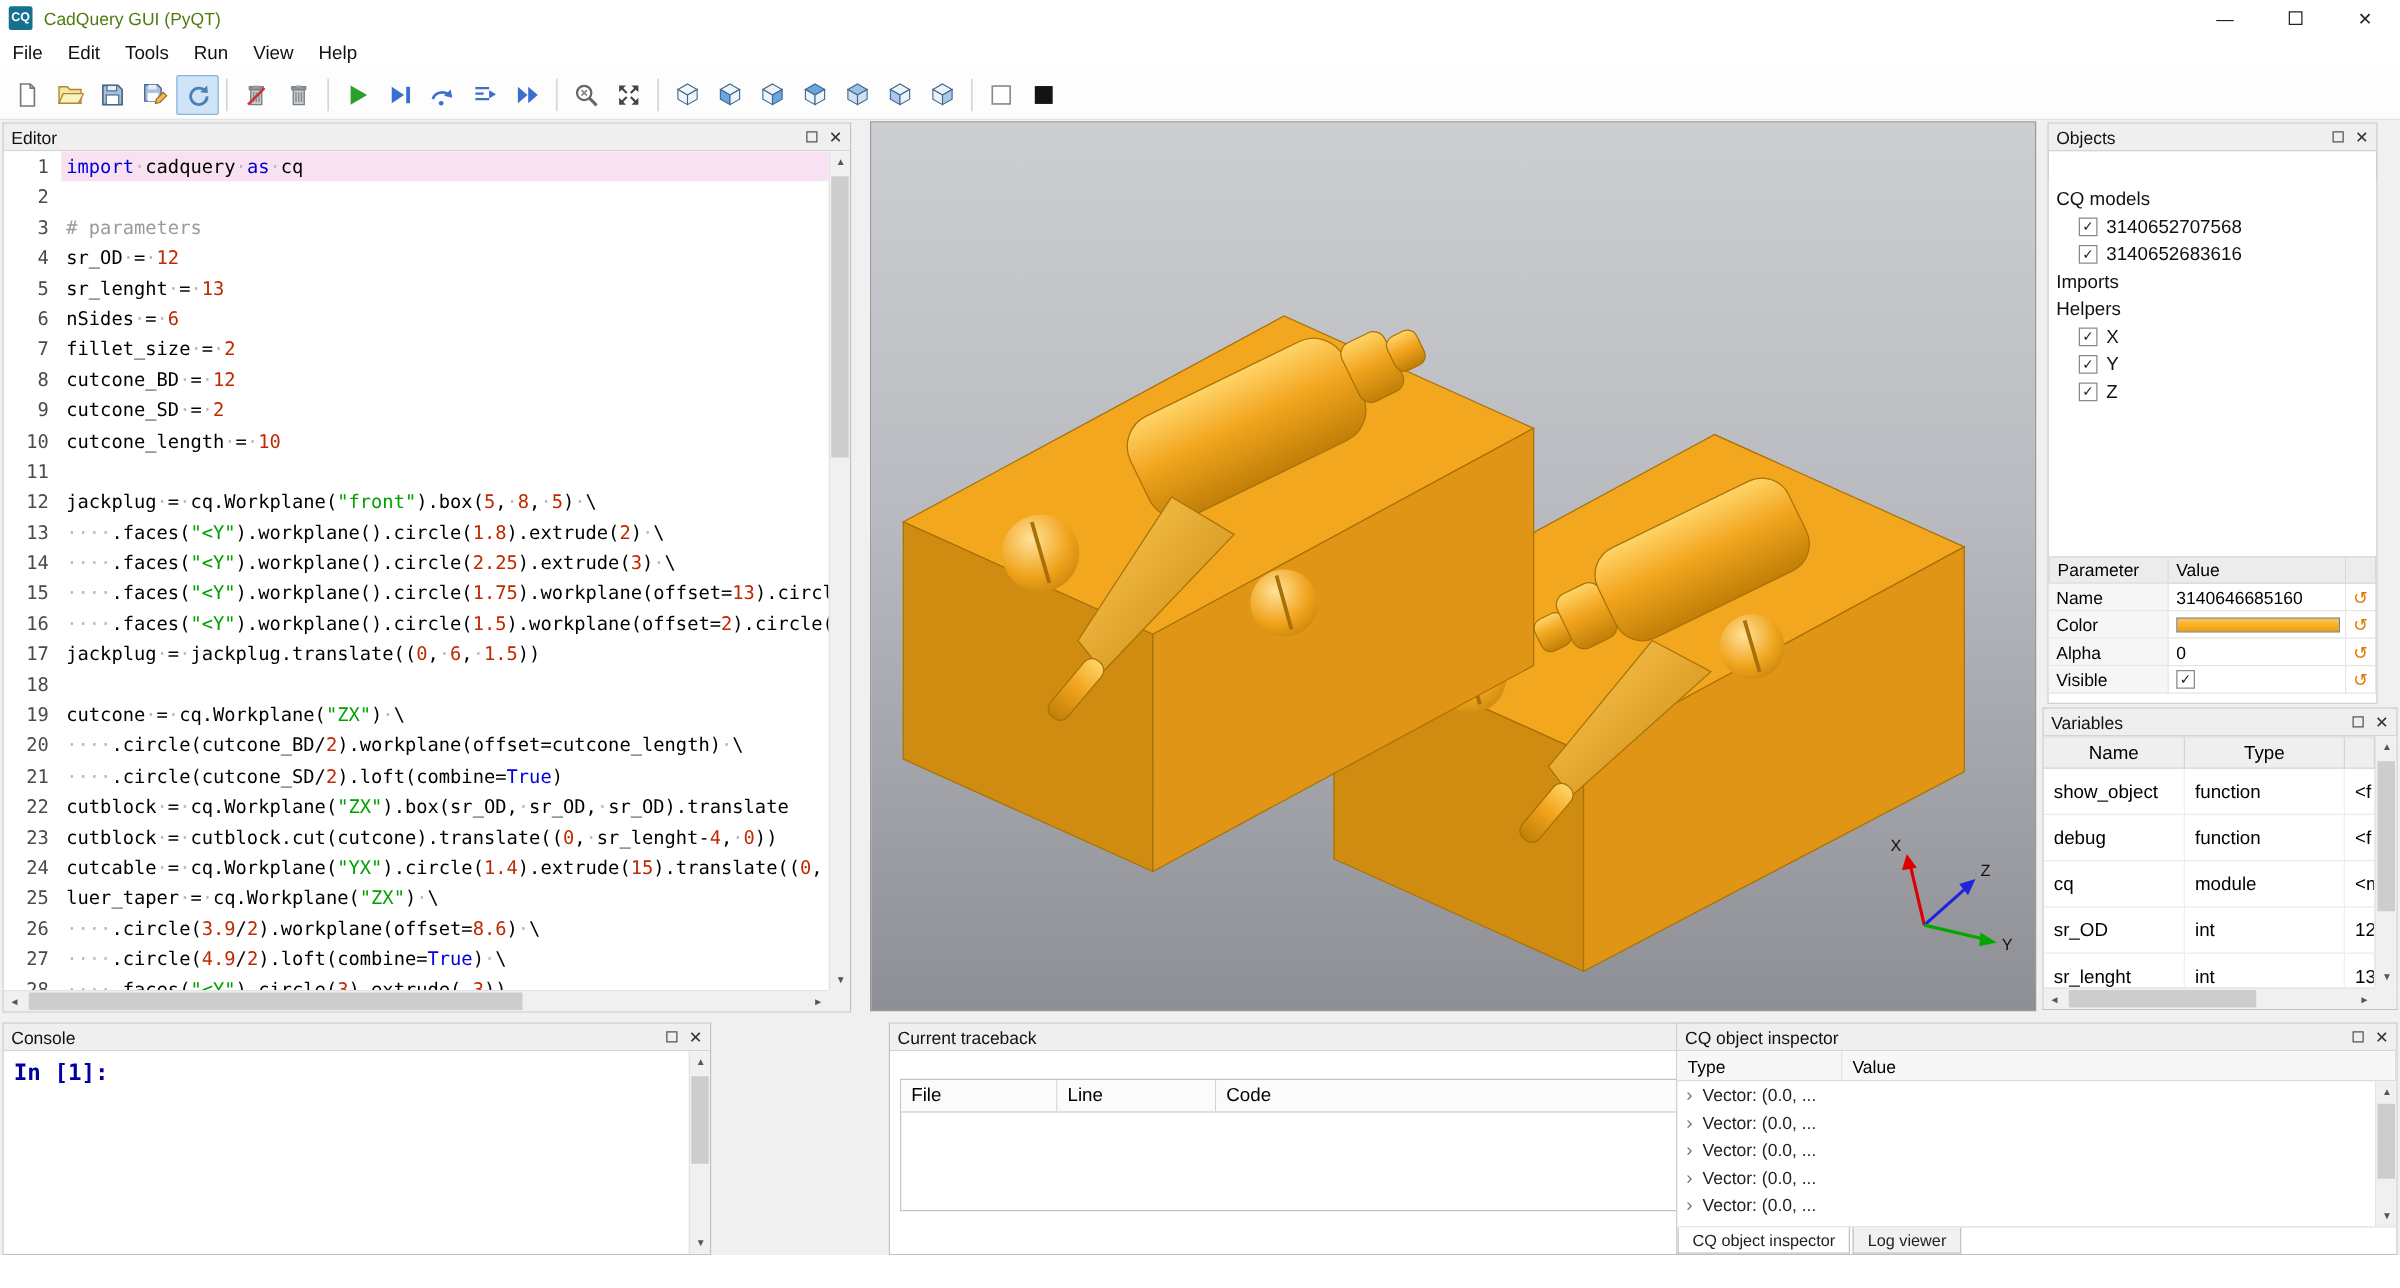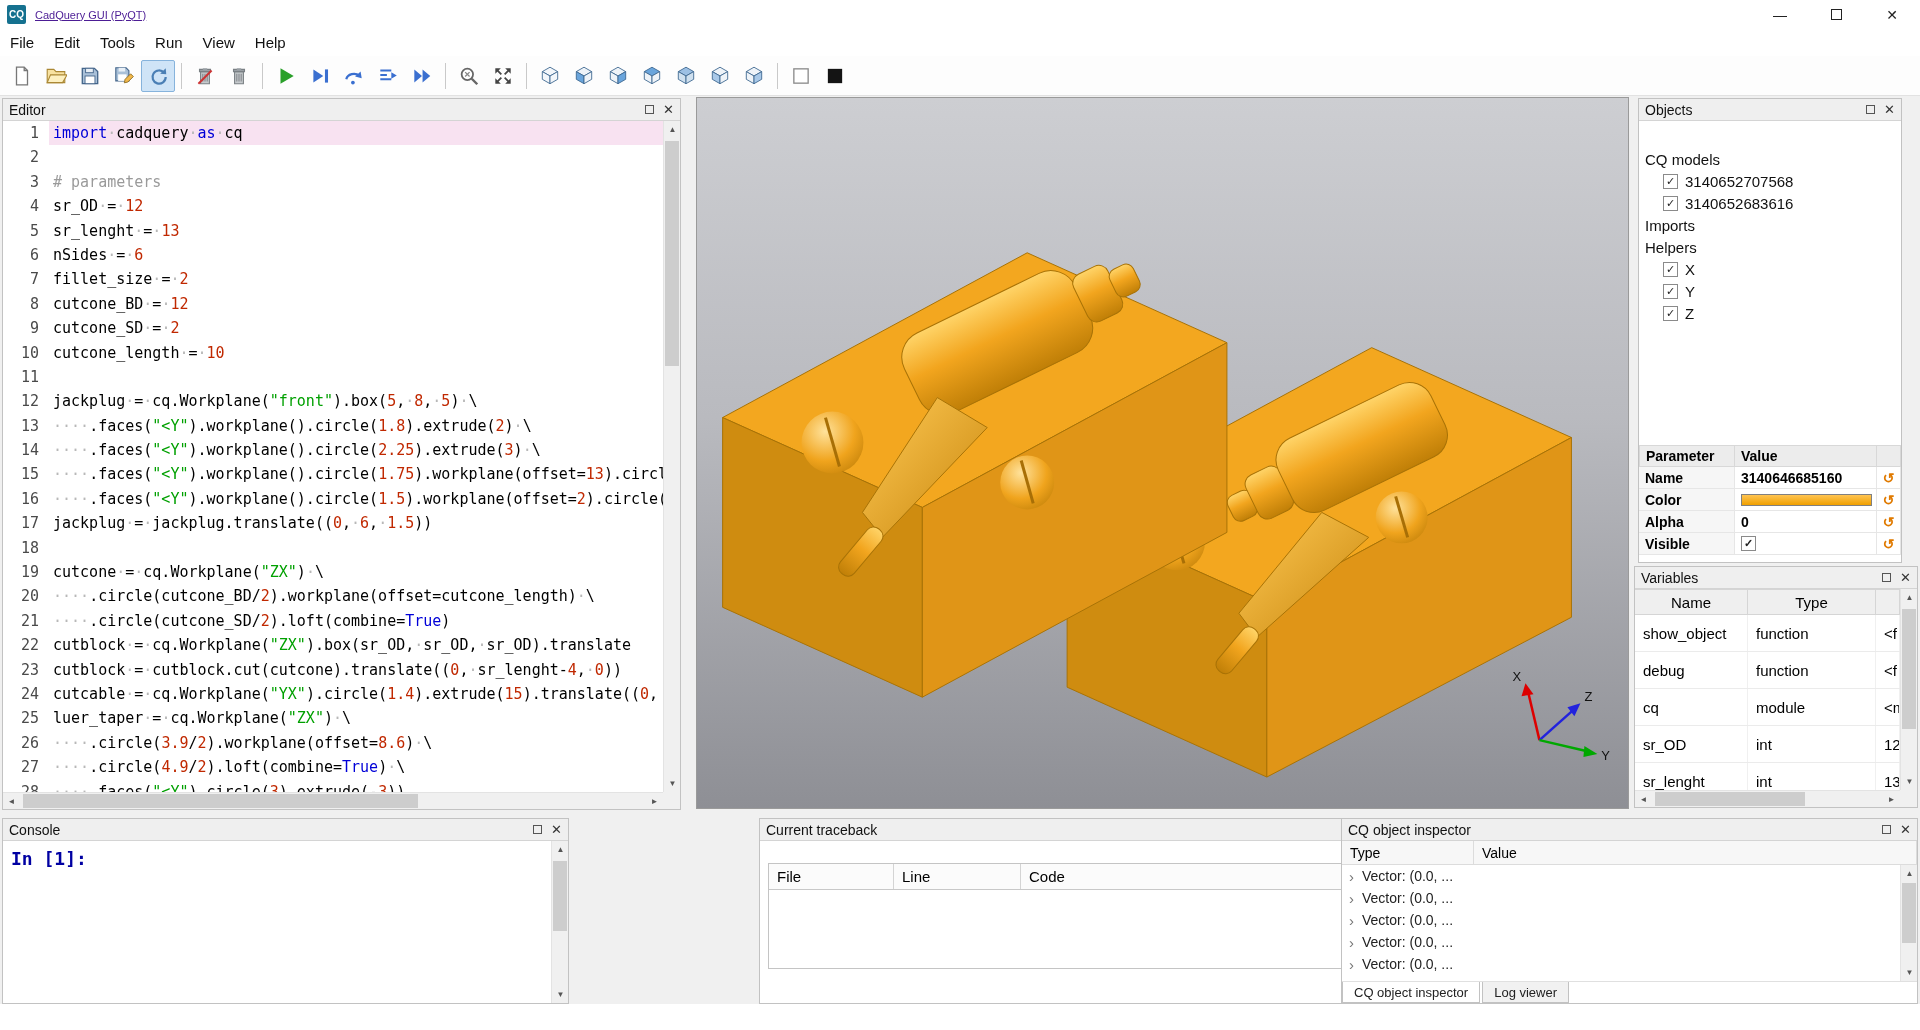--- a/index.html
+++ b/index.html
@@ -3,21 +3,21 @@
 <meta charset="utf-8">
 <style>
   *{margin:0;padding:0;box-sizing:border-box;}
   html,body{width:1920px;height:1030px;font-family:"Liberation Sans",sans-serif;background:#fff;}
   .app{position:relative;width:1920px;height:1030px;background:#f0f0f0;overflow:hidden;}
 
   
   .titlebar{position:absolute;top:0;left:0;right:0;height:29px;background:#fff;display:flex;align-items:center;}
   .app-logo{width:19px;height:19px;margin-left:7px;background:#15718f;color:#fff;font-size:10px;font-weight:bold;
             display:flex;align-items:center;justify-content:center;border-radius:2px;}
-  .titlebar-title{margin-left:9px;font-size:11px;color:#4c1d95;text-decoration:underline;}
+  .titlebar-title{margin-left:9px;font-size:14px;color:#4d7c0f;}
   .win-btns{margin-left:auto;display:flex;height:100%;}
   .win-btn{width:56px;display:flex;align-items:center;justify-content:center;font-size:14px;color:#222;}
   .max-box{width:11px;height:11px;border:1px solid #222;display:inline-block;}
 
   
   .menubar{position:absolute;top:29px;left:0;right:0;height:27px;background:#fff;display:flex;align-items:center;font-size:15px;}
   .menu-item{padding:0 10px;height:100%;display:flex;align-items:center;color:#111;}
   .toolbar{position:absolute;top:56px;left:0;right:0;height:40px;background:#fdfdfd;border-bottom:1px solid #e2e2e2;
            display:flex;align-items:center;padding-left:5px;}
   .tb-btn{width:34px;height:32px;display:flex;align-items:center;justify-content:center;border:1px solid transparent;border-radius:2px;}
@@ -62,21 +62,21 @@
 
   
   #objects-panel{left:1638px;top:98px;width:264px;height:465px;}
   .objects-content{position:absolute;top:22px;left:0;right:0;bottom:0;background:#fff;margin-top:24px;}
   .objects-tree{padding-top:3px;font-size:15px;}
   .tree-row{display:flex;align-items:center;height:22px;padding-left:6px;color:#111;}
   .tree-row.ind{padding-left:24px;}
   .cb{width:15px;height:15px;min-width:15px;border:1px solid #8a8a8a;background:#fff;display:inline-flex;
       align-items:center;justify-content:center;font-size:11px;color:#222;margin-right:7px;}
   .props{position:absolute;left:0;right:0;top:300px;font-size:14px;}
-  .phead,.prow{display:grid;grid-template-columns:96px 1fr 24px;height:22px;align-items:stretch;font-weight:bold;}
+  .phead,.prow{display:grid;grid-template-columns:96px 1fr 24px;height:22px;align-items:stretch;}
   .phead>div{background:#ececec;border:1px solid #d8d8d8;border-left:none;display:flex;align-items:center;padding-left:6px;}
   .phead>div:first-child{border-left:1px solid #d8d8d8;}
   .prow .pcell{display:flex;align-items:center;padding-left:6px;border-right:1px solid #e6e6e6;border-bottom:1px solid #e6e6e6;overflow:hidden;}
   .plabel{background:#f6f6f6;}
   .swatch{flex:1;height:12px;margin-right:4px;border:1px solid #808080;}
   .preset{color:#e07a00;font-size:14px;justify-content:center;padding-left:0!important;}
 
   
   #variables-panel{left:1634px;top:566px;width:284px;height:242px;}
   .vars-body{position:absolute;top:22px;left:0;right:0;bottom:0;background:#fff;}
@@ -85,21 +85,21 @@
   .vhead div{background:#efefef;border:1px solid #d5d5d5;border-left:none;display:flex;align-items:center;justify-content:center;}
   .vhead div:first-child{border-left:none;}
   .vrow{display:grid;grid-template-columns:113px 128px 1fr;height:37px;border-bottom:1px solid #ebebeb;}
   .vrow div{display:flex;align-items:center;padding-left:8px;border-right:1px solid #f0f0f0;overflow:hidden;white-space:nowrap;text-align:center;}
 
   
   #console-panel{left:2px;top:818px;width:567px;height:186px;}
   .console-content{position:absolute;top:22px;left:0;right:0;bottom:0;background:#fff;}
   .console-prompt{position:absolute;top:7px;left:8px;font-family:"DejaVu Sans Mono",monospace;font-size:18px;font-weight:bold;color:#0000a2;}
 
-  #traceback-panel{left:711px;top:818px;width:700px;height:186px;margin-left:48px;}
+  #traceback-panel{left:711px;top:818px;width:700px;height:186px;}
   .tb-content{position:absolute;top:22px;left:0;right:0;bottom:0;background:#fff;}
   .tb-table{position:absolute;left:8px;right:8px;top:22px;height:106px;border:1px solid #c4c4c4;background:#fff;}
   .tb-head{display:grid;grid-template-columns:125px 127px 1fr;height:26px;border-bottom:1px solid #c8c8c8;}
   .tb-head div{display:flex;align-items:center;padding-left:8px;border-right:1px solid #d4d4d4;background:#fbfbfb;font-size:15px;}
 
   #inspector-panel{left:1341px;top:818px;width:577px;height:186px;}
   .insp-content{position:absolute;top:22px;left:0;right:0;bottom:22px;background:#fff;}
   .insp-head{display:grid;grid-template-columns:132px 1fr;height:24px;border-bottom:1px solid #dcdcdc;}
   .insp-head div{display:flex;align-items:center;padding-left:8px;background:#f7f7f7;border-right:1px solid #dcdcdc;font-size:14px;}
   .insp-rows{position:absolute;top:24px;left:0;right:17px;bottom:0;overflow:hidden;}

